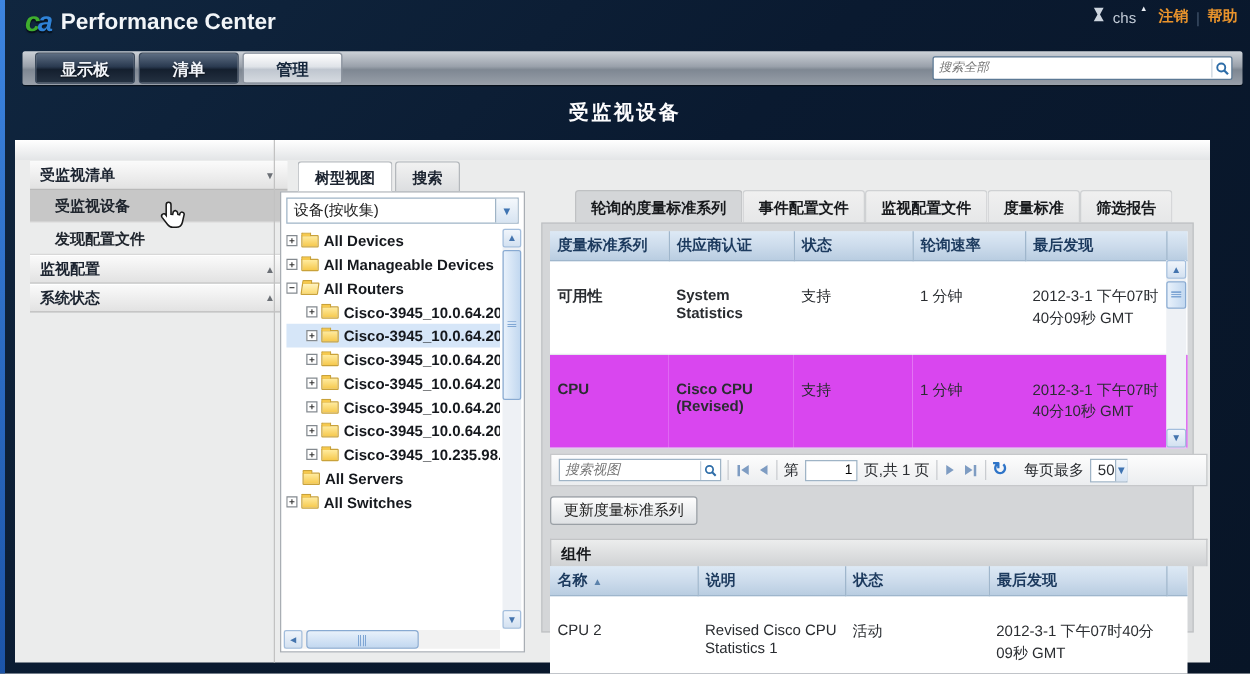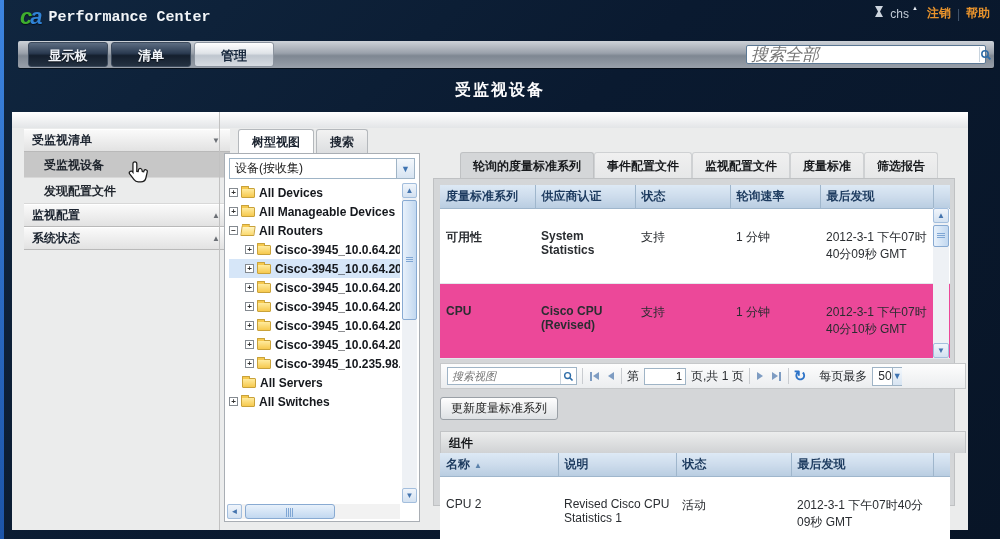--- a/index.html
+++ b/index.html
@@ -8,21 +8,21 @@
            background:linear-gradient(135deg,#10263f 0%, #0a1a30 45%, #081527 100%); }
   .edge-strip { position:absolute; left:0; top:0; width:4px; height:539px;
                 background:linear-gradient(#3d85e0,#1c54a8); }
 
   
   .hdr { position:absolute; left:4px; top:0; right:0; height:40px; }
   .brand { position:absolute; left:16px; top:7px; display:flex; align-items:center; gap:8px; }
   .ca-logo { font-weight:900; font-size:22px; letter-spacing:-2px; font-style:italic; line-height:20px;
              text-shadow:0 1px 1px rgba(0,0,0,.6); }
   .ca-logo .c { color:#3fae2e; } .ca-logo .a { color:#2f82d6; }
-  .brand-name { color:#f2f5f8; font-size:15px; font-weight:bold;font-family:Liberation Mono, monospace; }
+  .brand-name { color:#f2f5f8; font-size:18px; font-weight:bold; }
   .user-area { position:absolute; right:10px; top:5px; display:flex; align-items:center; gap:6px;
                font-size:12px; }
   .user-name { color:#c3ccd8; }
   .caret-up { color:#e8edf4; font-size:6px; position:relative; top:-6px; left:-3px; }
   .lnk { color:#e8932c; font-weight:bold; cursor:pointer; }
   .pipe { color:#45586f; }
 
   
   .navbar { position:absolute; left:18px; right:6px; top:41px; height:27px; border-radius:2px;
             background:linear-gradient(#cdd2d8 0%, #9aa1ab 45%, #7e8792 55%, #99a0aa 100%);
@@ -30,21 +30,21 @@
   .nav-tabs { position:absolute; left:10px; top:1px; height:25px; display:flex; gap:3px; }
   .nav-tab { min-width:80px; padding:0 14px; height:25px; line-height:25px; text-align:center;
              font-size:13px; font-weight:bold; color:#f2f5fa; cursor:pointer; border-radius:3px;
              background:linear-gradient(#5d6d82 0%, #2a3a50 45%, #141f2e 55%, #243141 100%);
              border:1px solid #3c4a5c; text-shadow:0 1px 1px rgba(0,0,0,.7); }
   .nav-tab.active { color:#16273c; text-shadow:none;
              background:linear-gradient(#ffffff 0%, #dfe3e8 45%, #bfc6cf 55%, #d6dbe1 100%);
              border:1px solid #8b939e; }
   .nav-search { position:absolute; right:8px; top:4px; width:240px; height:19px; background:#fff;
                 border:1px solid #5b7894; border-radius:2px; display:flex; align-items:center; }
-  .nav-search input { flex:1; border:none; outline:none; font-size:17px; font-style:italic;
+  .nav-search input { flex:1; border:none; outline:none; font-size:10px; font-style:italic;
                       color:#666; padding:0 4px; background:transparent; font-family:inherit; }
   .mag { width:16px; height:15px; display:flex; align-items:center; justify-content:center;
          border-left:1px solid #c9d4de; cursor:pointer; }
 
   
   .page-title { position:absolute; left:0; right:0; top:80px; text-align:center; color:#fdfdfe;
                 font-size:16px; font-weight:bold; letter-spacing:2px; }
 
   
   .content { position:absolute; left:12px; top:112px; width:956px; height:418px; background:#ebecec; }
@@ -126,21 +126,21 @@
             height:328px; position:relative; }
 
   table.grid { border-collapse:collapse; width:510px; table-layout:fixed; background:#fff;
                font-size:12px; }
   .grid th { background:linear-gradient(#dde9f5 0%, #cddcec 50%, #b9cde1 100%);
              border-right:1px solid #9fb6cc; border-bottom:1px solid #9fb6cc;
              color:#1c3a5e; font-weight:bold; text-align:left; padding:3px 6px; height:22px;
              font-size:12px; cursor:pointer; }
   .grid th:last-child { border-right:none; }
   .grid td { padding:20px 6px; vertical-align:top; color:#2a2d31; border-bottom:1px solid #e4e8ec; }
-  .grid tr.rowsel td { background:#ec4899; }
+  .grid tr.rowsel td { background:#d946ef; }
   .cell-link { color:#155a9e; font-weight:bold; cursor:pointer; }
   .sort-asc { color:#5b82ab; font-size:8px; margin-left:4px; }
 
   .tbl-box { position:relative; }
   .tbl-vsb { position:absolute; top:23px; right:-1px; bottom:1px; width:16px; background:#eef1f5; }
   .tbl-vsb .up { position:absolute; top:0; left:0; width:16px; height:15px; }
   .tbl-vsb .dn { position:absolute; bottom:0; left:0; width:16px; height:15px; }
   .tbl-vsb .thumb { position:absolute; top:17px; left:0; width:16px; height:22px;
                 background:linear-gradient(90deg,#e8f1fb,#c2d8f0); border:1px solid #88aad2;
                 border-radius:2px; }

